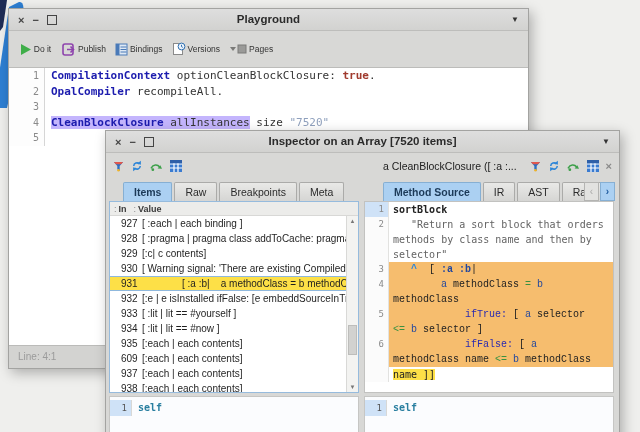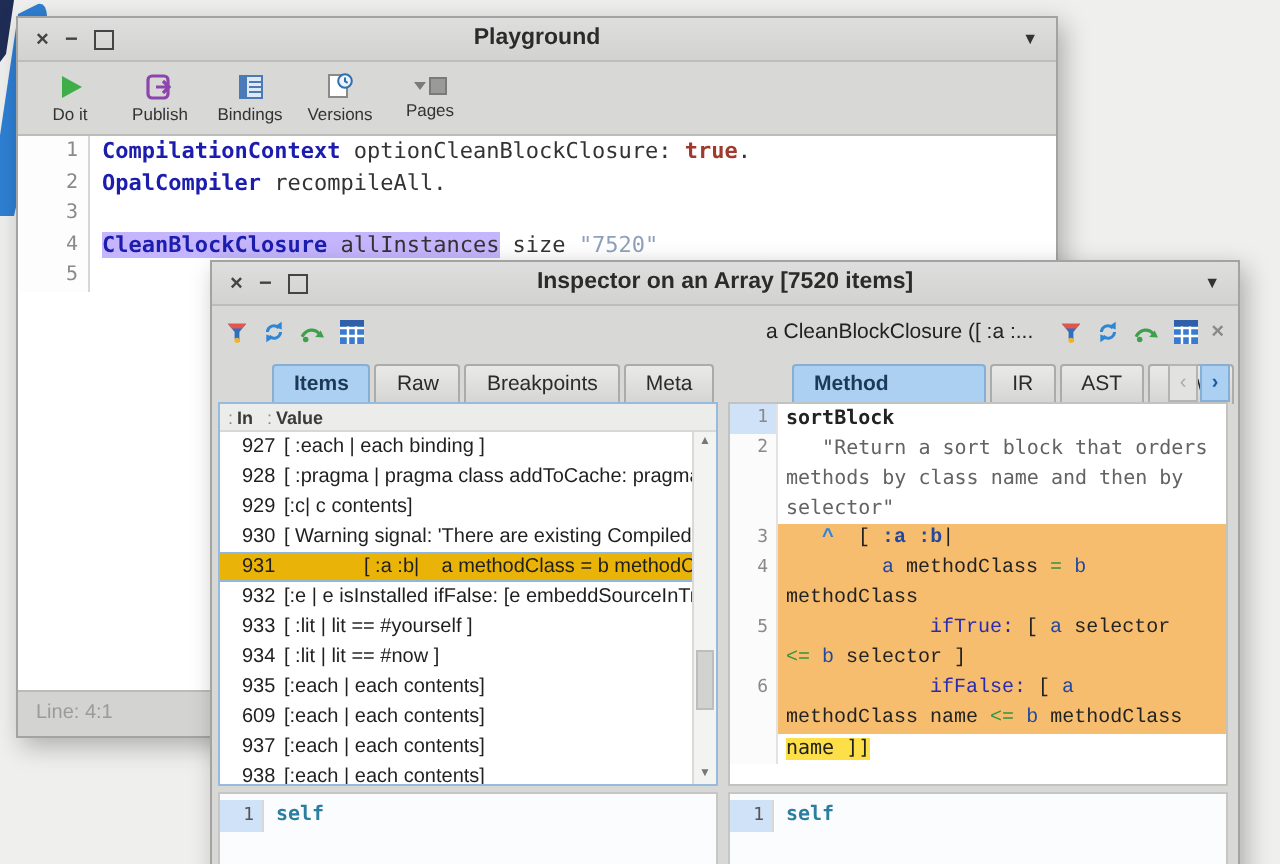--- a/index.html
+++ b/index.html
@@ -16,21 +16,21 @@
   .winctrl .glyph{line-height:10px;cursor:default;}
   .maxbox{width:8px;height:8px;border:1.5px solid #444;display:inline-block;}
   .wintitle{position:absolute;left:0;right:0;top:0;height:21px;line-height:21px;text-align:center;
     font-size:11.5px;font-weight:bold;color:#2b2b2b;}
   .windrop{position:absolute;right:9px;top:0;height:21px;display:flex;align-items:center;
     font-size:8px;color:#333;}
 
   
   #playground{left:8px;top:8px;width:519px;height:359px;}
   .toolbar{height:36px;display:flex;align-items:center;padding-left:8px;gap:9px;}
-  .tbtn{display:flex;flex-direction:column;align-items:center;justify-content:center;
+  .tbtn{display:flex;flex-direction:row;align-items:center;justify-content:center;
     min-width:36px;height:32px;gap:2px;cursor:default;}
   .tbtn .lbl{font-size:8.5px;color:#333;}
   .tbtn svg{display:block;}
   .pg-edit{position:absolute;left:0;top:58px;right:0;bottom:23px;background:#ffffff;
     border-top:1px solid #bcbcba;overflow:hidden;}
   .cline{display:flex;height:15.5px;line-height:15.5px;font-family:"DejaVu Sans Mono",monospace;font-size:11px;}
   .cline .gut{width:30px;text-align:right;padding-right:5px;color:#8a8a8a;font-size:10px;
     border-right:1px solid #d6d6d6;flex:none;background:#fdfdfd;}
   .cline .ctext{white-space:pre;padding-left:6px;color:#333;}
   .cls{color:#1c1cae;font-weight:bold;}
@@ -46,21 +46,21 @@
   .panehead{display:flex;align-items:center;padding:0 7px;}
   .panehead.lft{width:256px;flex:none;}
   .panehead.rgt{flex:1;}
   .panehead .pname{font-size:10.5px;color:#222;flex:1;white-space:nowrap;overflow:hidden;}
   .phicons{display:flex;align-items:center;gap:7px;flex:none;}
   .phicons svg{display:block;}
   .xclose{font-size:11px;color:#8a8a8a;font-weight:bold;line-height:10px;}
 
   .tabrow{height:23px;display:flex;}
   .tabhalf{display:flex;align-items:flex-end;}
-  .tabhalf.lft{width:258px;flex:none;padding-left:2px;margin-left:28px;}
+  .tabhalf.lft{width:258px;flex:none;padding-left:17px;}
   .tabhalf.rgt{flex:1;padding-left:2px;position:relative;}
   .tab{height:19px;line-height:19px;padding:0 10px;font-size:10.5px;color:#2b2b2b;
     background:linear-gradient(#e9e9e7,#d4d4d2);border:1px solid #ababa9;border-bottom:none;
     margin-right:2px;border-radius:2px 2px 0 0;cursor:default;}
   .tab.selected{background:#abd0f2;border-color:#86afd3;font-weight:bold;color:#1c3a58;}
   .tabscroll{position:absolute;right:4px;bottom:1px;display:flex;gap:1px;}
   .tsbtn{width:13px;height:17px;display:flex;align-items:center;justify-content:center;
     font-size:10px;border:1px solid #b4b4b2;background:#e2e2e0;color:#aaa;}
   .tsbtn.on{background:#abd0f2;border-color:#86afd3;color:#1d5a9e;font-weight:bold;}
 
@@ -72,21 +72,21 @@
     border:1px solid #c6c6c4;overflow:hidden;}
 
   
   #itemsPane{border:1px solid #96bbdd;}
   .listcols{height:13px;background:#ececea;border-bottom:1px solid #d8d8d6;display:flex;
     font-size:9px;color:#3a3a3a;font-weight:bold;align-items:center;}
   .sorti{color:#8a8a8a;margin:0 2px 0 4px;font-weight:normal;}
   .lrow{height:15px;line-height:15px;display:flex;font-size:10px;color:#1f1f1f;white-space:pre;overflow:hidden;}
   .lrow .idx{flex:none;padding-left:11px;width:21px;}
   .lrow .val{flex:none;}
-  .lrow.selrow{background:#eab308;border-top:1px solid #8fb8dd;border-bottom:1px solid #8fb8dd;height:13px;line-height:13px;gap:40px;}
+  .lrow.selrow{background:#fde047;border-top:1px solid #8fb8dd;border-bottom:1px solid #8fb8dd;height:13px;line-height:13px;gap:40px;}
   .vscroll{position:absolute;right:0;top:14px;bottom:0;width:11px;background:#f3f3f1;
     border-left:1px solid #d9d9d7;}
   .vscroll .arr{position:absolute;left:0;width:11px;height:10px;text-align:center;font-size:6px;color:#777;line-height:10px;}
   .vscroll .arr.up{top:0;} .vscroll .arr.dn{bottom:0;}
   .vscroll .thumb{position:absolute;left:1px;right:1px;top:62%;height:28px;background:#d2d2d0;border:1px solid #bdbdbb;}
 
   
   #msPane{border:1px solid #c2c2c0;}
   .mline{display:flex;height:15px;line-height:15px;font-family:"DejaVu Sans Mono",monospace;font-size:10px;}
   .mline .gut{width:19px;flex:none;text-align:right;padding-right:4px;color:#8a8a8a;font-size:9px;

